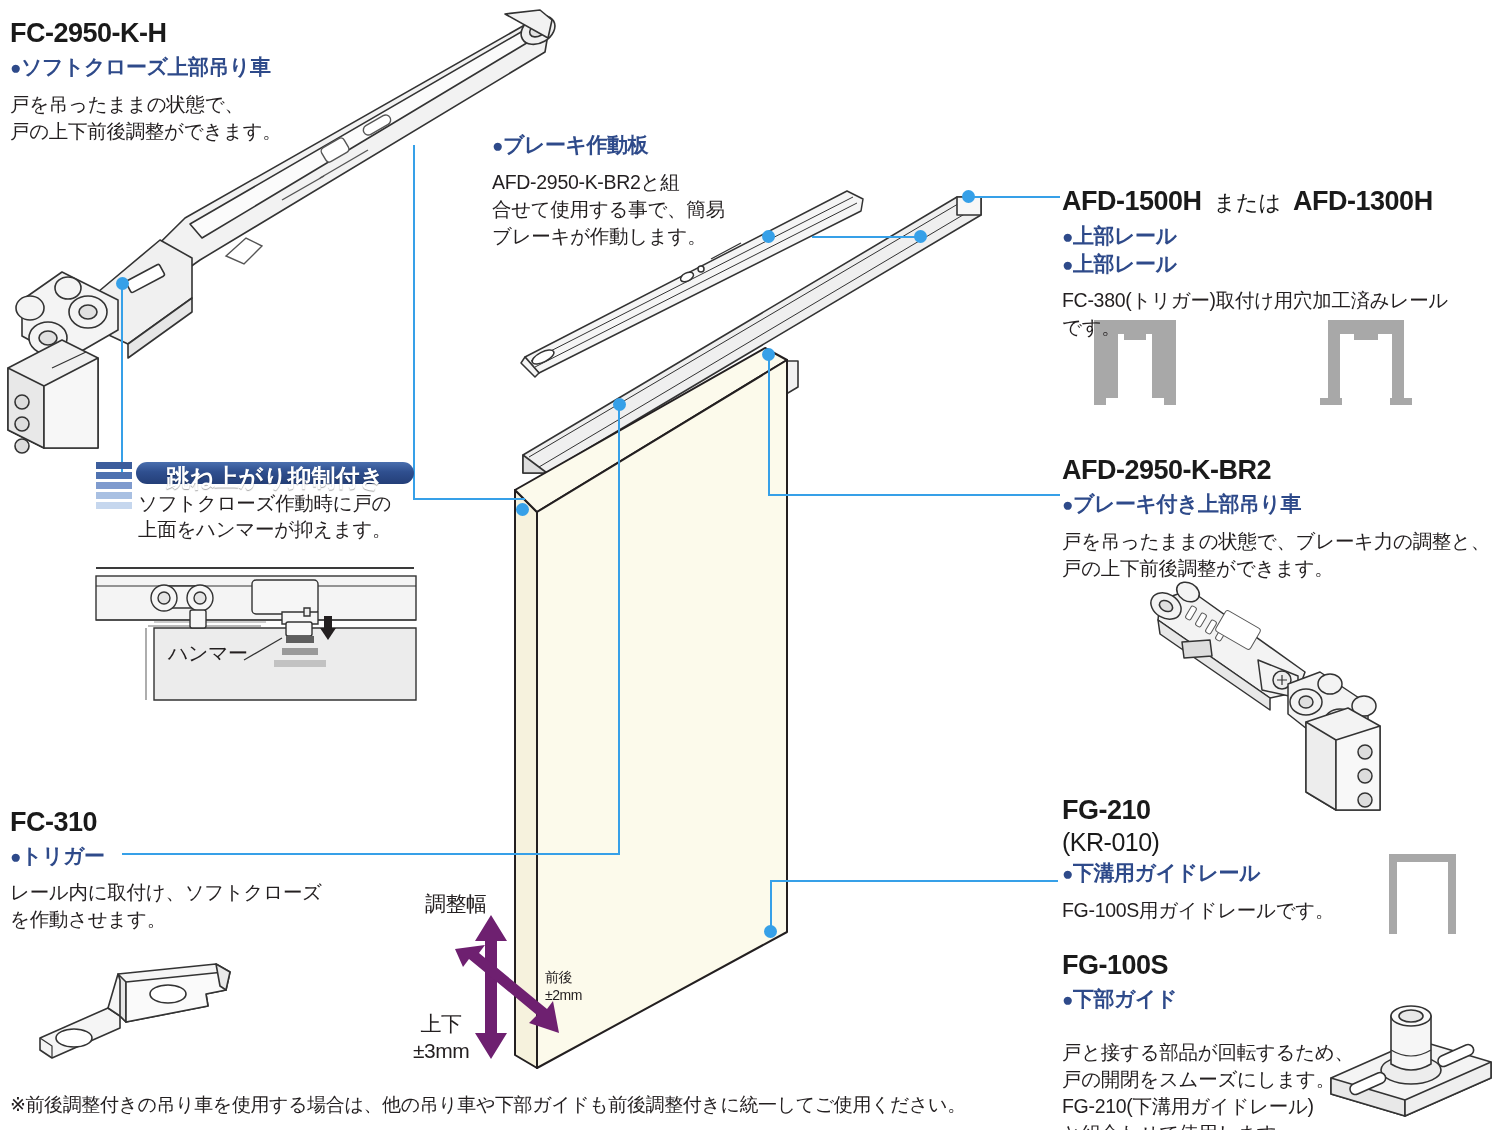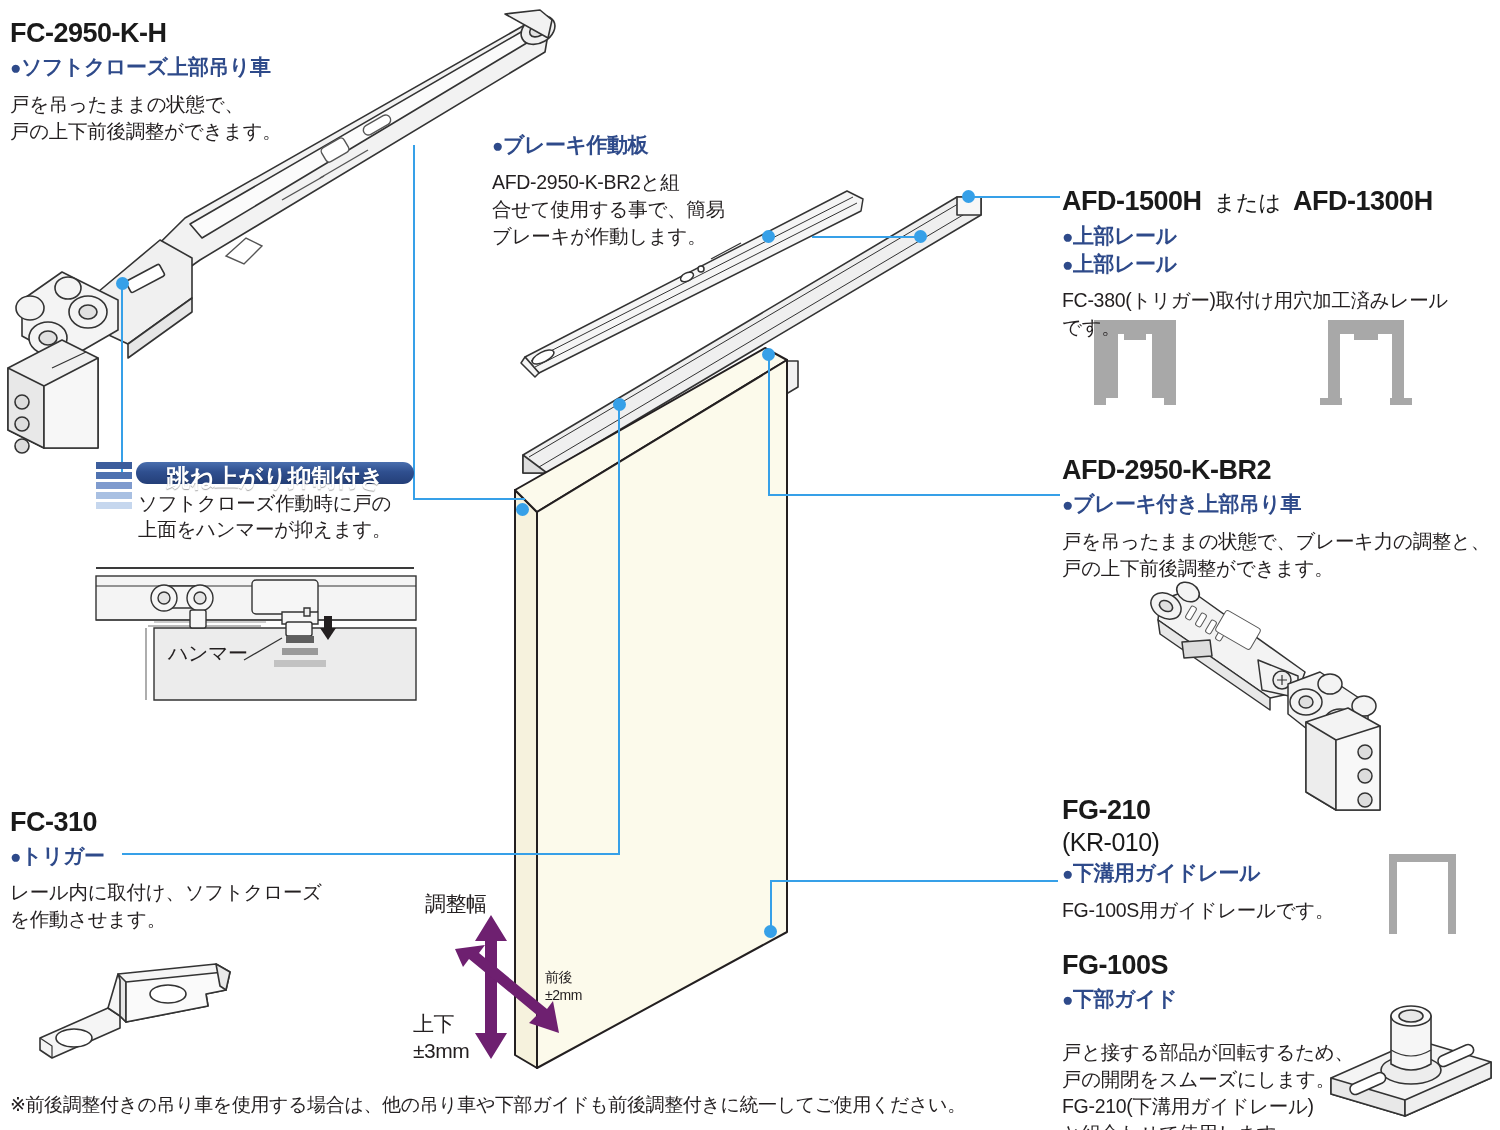--- a/index.html
+++ b/index.html
@@ -393,21 +393,21 @@
     <span>跳ね上がり抑制付き</span>
   </div>
   <div class="banner-text">
     <div>ソフトクローズ作動時に戸の</div>
     <div>上面をハンマーが抑えます。</div>
   </div>
 </div>
 <div class="hr-thin"></div>
 
 <div class="abs" style="left:425px;top:890px;font-size:21px;letter-spacing:-0.5px;">調整幅</div>
-<div class="abs" style="left:413px;top:1010px;font-size:21px;line-height:1.3;letter-spacing:-0.5px;">
+<div class="abs" style="left:413px;top:1010px;font-size:21px;line-height:1.3;letter-spacing:-0.5px;text-align:center;">
   <div>上下</div>
   <div>±3mm</div>
 </div>
 <div class="abs" style="left:545px;top:968px;font-size:14px;line-height:1.3;letter-spacing:-0.5px;">
   <div>前後</div>
   <div>±2mm</div>
 </div>
 
 <div class="abs footer" style="left:10px;top:1092px;">※前後調整付きの吊り車を使用する場合は、他の吊り車や下部ガイドも前後調整付きに統一してご使用ください。</div>
 

